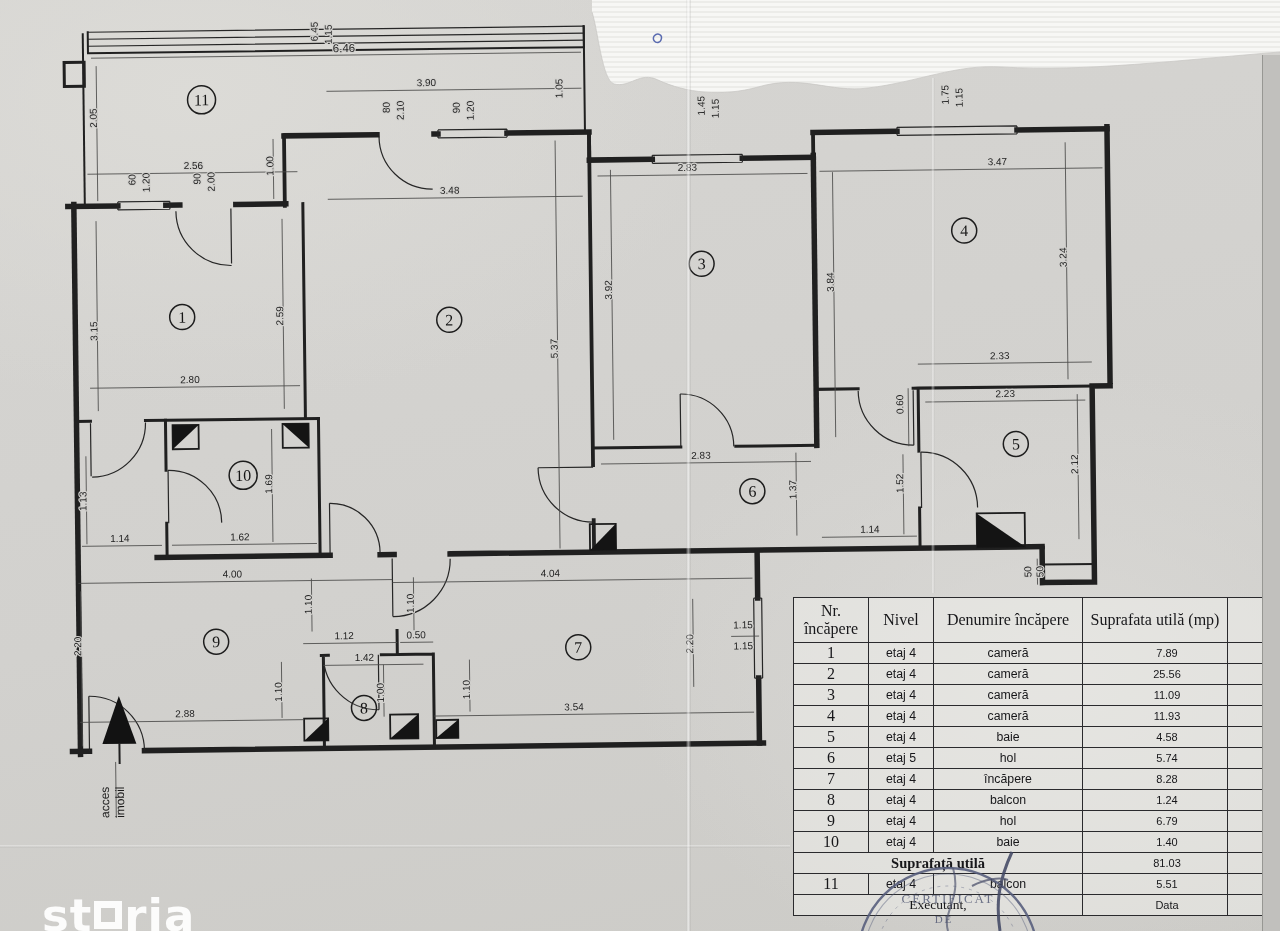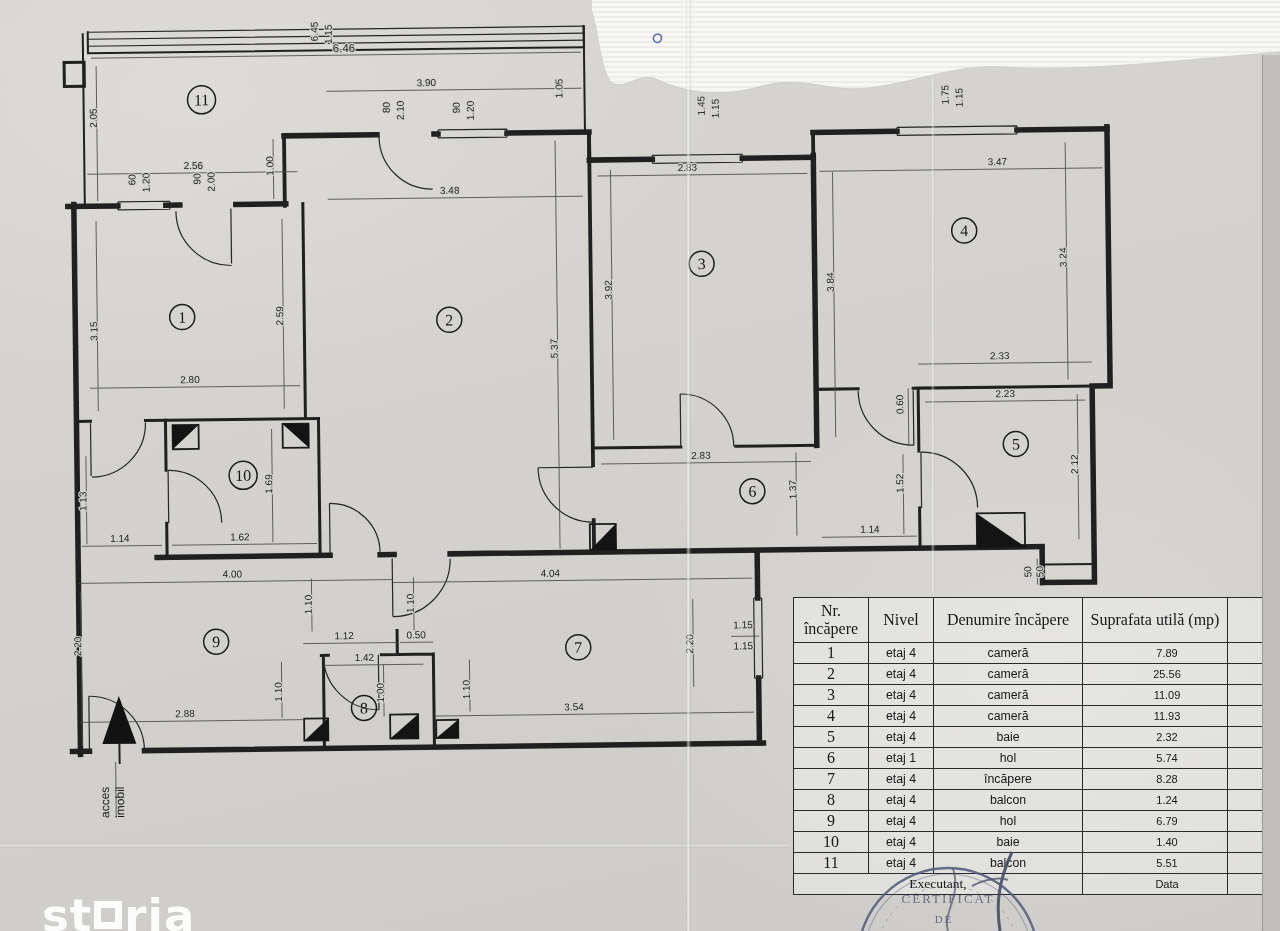--- a/index.html
+++ b/index.html
@@ -109,26 +109,26 @@
             <td class="c0">4</td>
             <td class="">etaj 4</td>
             <td class="">cameră</td>
             <td class="val">11.93</td>
             <td class="cut"></td>
           </tr>
           <tr>
             <td class="c0">5</td>
             <td class="">etaj 4</td>
             <td class="">baie</td>
-            <td class="val">2.32</td>
+            <td class="val">4.58</td>
             <td class="cut"></td>
           </tr>
           <tr>
             <td class="c0">6</td>
-            <td class="">etaj 1</td>
+            <td class="">etaj 5</td>
             <td class="">hol</td>
             <td class="val">5.74</td>
             <td class="cut"></td>
           </tr>
           <tr>
             <td class="c0">7</td>
             <td class="">etaj 4</td>
             <td class="">încăpere</td>
             <td class="val">8.28</td>
             <td class="cut"></td>
@@ -145,20 +145,25 @@
             <td class="">etaj 4</td>
             <td class="">hol</td>
             <td class="val">6.79</td>
             <td class="cut"></td>
           </tr>
           <tr>
             <td class="c0">10</td>
             <td class="">etaj 4</td>
             <td class="">baie</td>
             <td class="val">1.40</td>
+            <td class="cut"></td>
+          </tr>
+          <tr>
+            <td class="lbl" colspan="3">Suprafață utilă</td>
+            <td class="val">81.03</td>
             <td class="cut"></td>
           </tr>
           <tr>
             <td class="c0">11</td>
             <td class="">etaj 4</td>
             <td class="">balcon</td>
             <td class="val">5.51</td>
             <td class="cut"></td>
           </tr>
           <tr>

